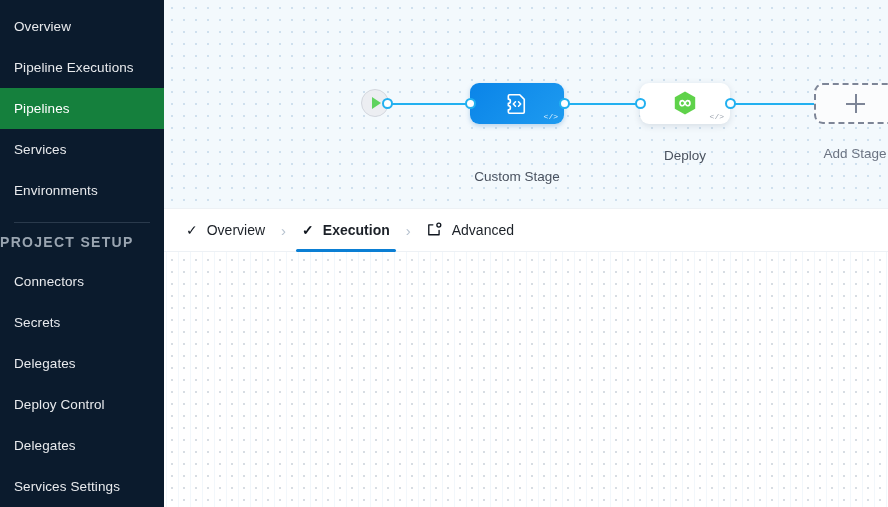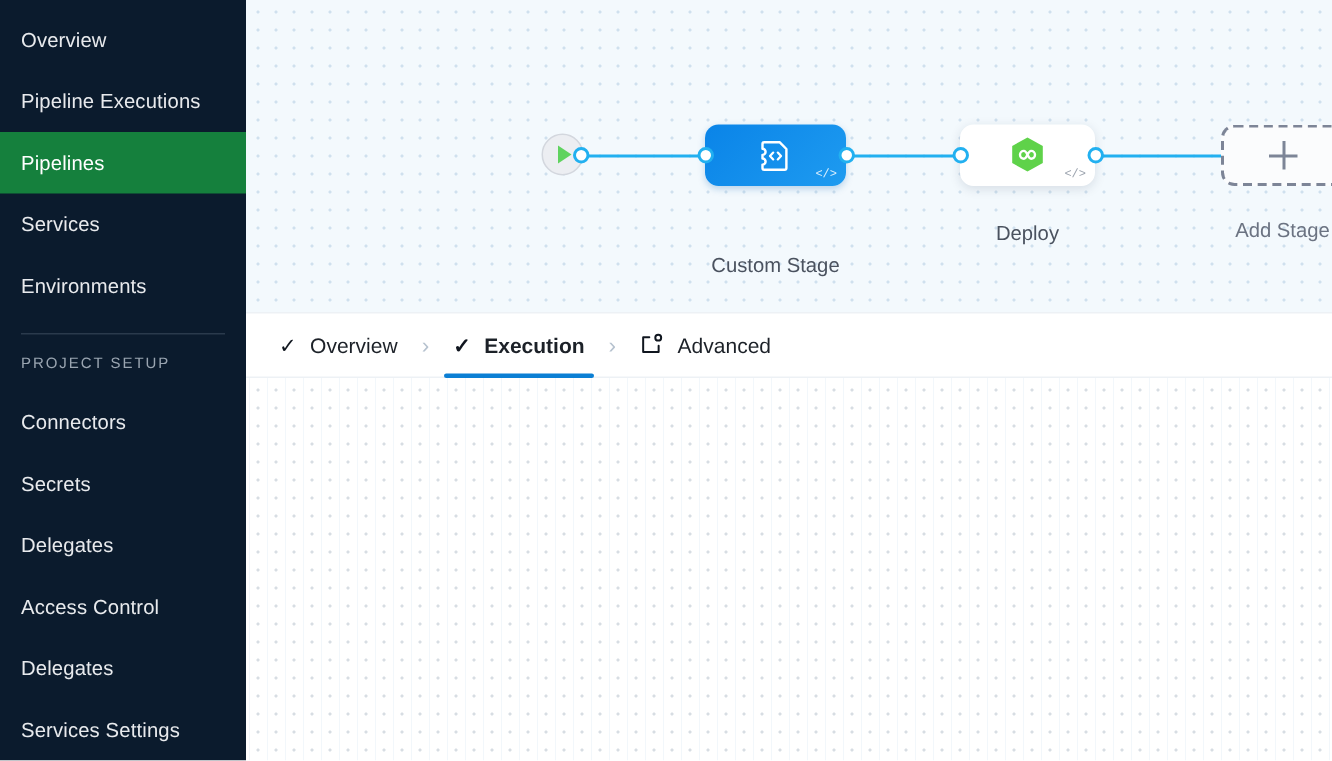--- a/index.html
+++ b/index.html
@@ -29,27 +29,26 @@
     letter-spacing: .1px;
     cursor: pointer;
   }
   .nav-item.active { background: #15803d; color: #ffffff; }
   .nav-divider {
     height: 1px; background: #2a3a4c;
     margin: 11px 14px 0 14px;
   }
   .nav-section {
     color: #9aa5b1;
-    font-size: 10px;
+    font-size: 14px;
     letter-spacing: 1.3px;
-    padding-left: 14px;
     height: 38px;
     display: flex; align-items: center;
     text-transform: uppercase;
-    font-weight: 400;
+    font-weight: 700;
   }
 
   
   .main { position: relative; width: 724px; height: 507px; }
 
   .canvas {
     position: relative;
     width: 724px;
     background-color: #f3f9fd;
     background-image: radial-gradient(circle, #cfe0ee 1px, transparent 1.1px);
@@ -213,21 +212,21 @@
     <div class="nav-item">
       <span>Connectors</span>
     </div>
     <div class="nav-item">
       <span>Secrets</span>
     </div>
     <div class="nav-item">
       <span>Delegates</span>
     </div>
     <div class="nav-item">
-      <span>Access Control</span>
+      <span>Deploy Control</span>
     </div>
     <div class="nav-item">
       <span>Delegates</span>
     </div>
     <div class="nav-item">
       <span>Services Settings</span>
     </div>
   </nav>
 
   <div class="main">

